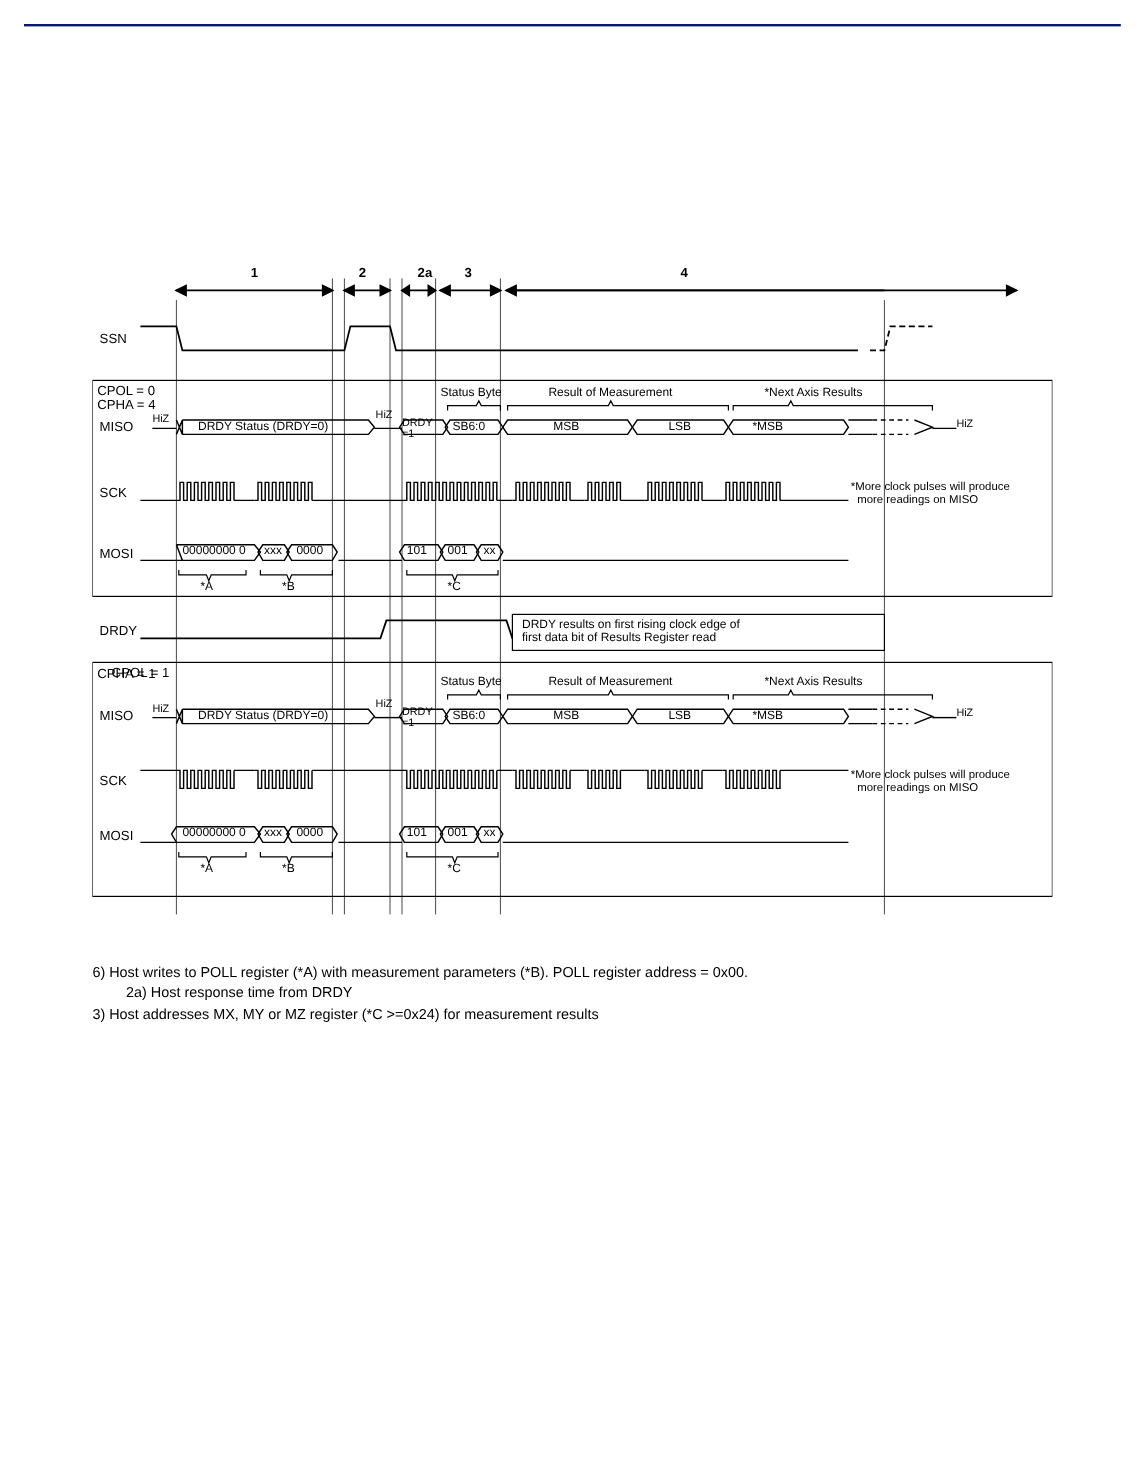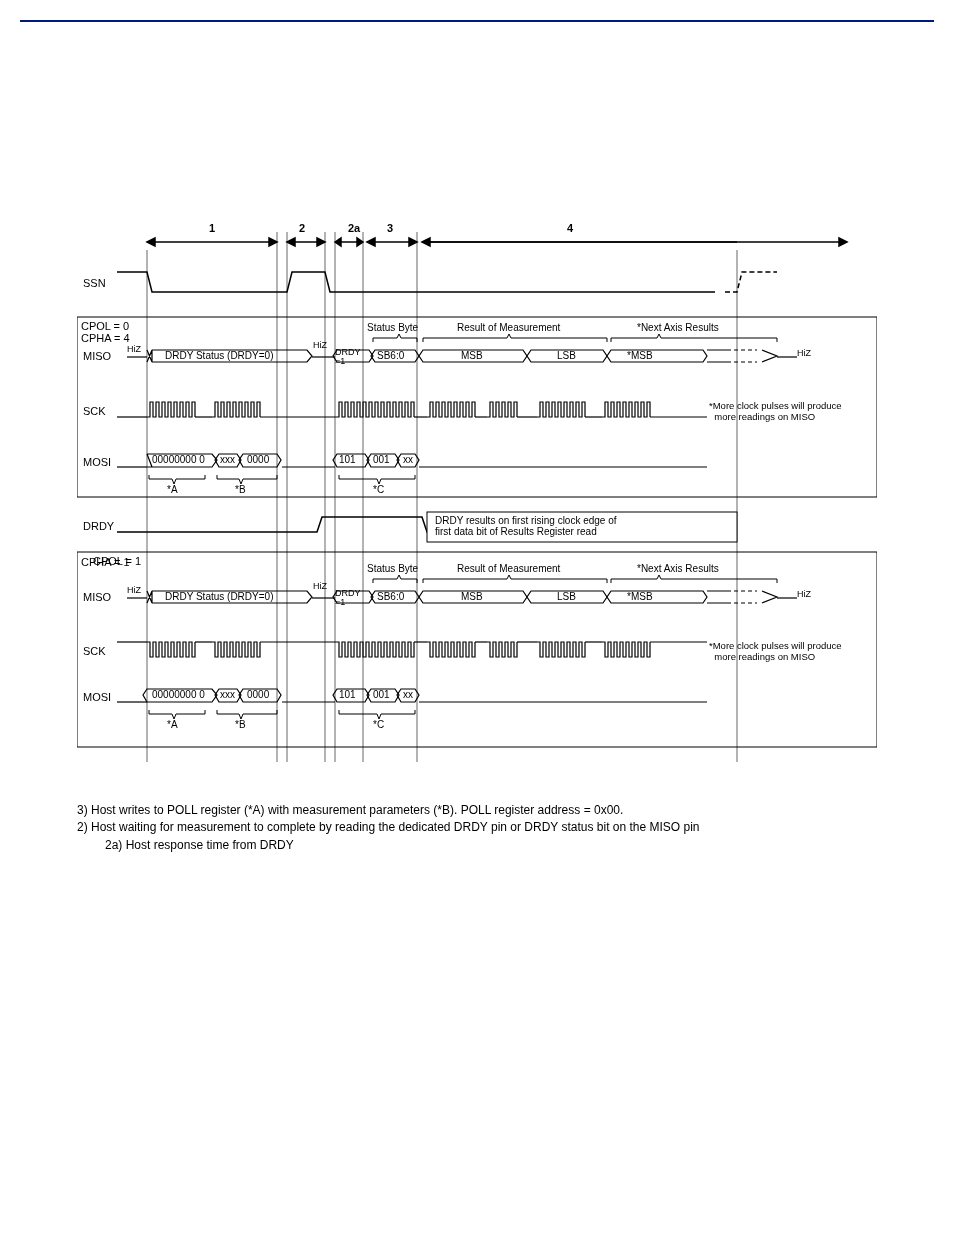--- a/index.html
+++ b/index.html
@@ -302,17 +302,17 @@
     <div class="lbl" style="left:170px; top:467px; font-size:10px">0000</div>
     <div class="lbl" style="left:262px; top:467px; font-size:10px">101</div>
     <div class="lbl" style="left:296px; top:467px; font-size:10px">001</div>
     <div class="lbl" style="left:326px; top:467px; font-size:10px">xx</div>
     <div class="lbl" style="left:90px; top:497px; font-size:10px">*A</div>
     <div class="lbl" style="left:158px; top:497px; font-size:10px">*B</div>
     <div class="lbl" style="left:296px; top:497px; font-size:10px">*C</div>
   </div>
 
   <div class="notes">
-    <div>3) Host writes to POLL register (*A) with measurement parameters (*B).  POLL register address = 0x00.</div>
-    <div>2) Host waiting for measurement to complete by reading the dedicated DRDY pin or DRDY status bit on the MISO pin</div>
+    <div>6) Host writes to POLL register (*A) with measurement parameters (*B).  POLL register address = 0x00.</div>
     <div class="indented">2a) Host response time from DRDY</div>
+    <div>3) Host addresses MX, MY or MZ register (*C &gt;=0x24) for measurement results</div>
   </div>
 </div>
 
 </body></html>

